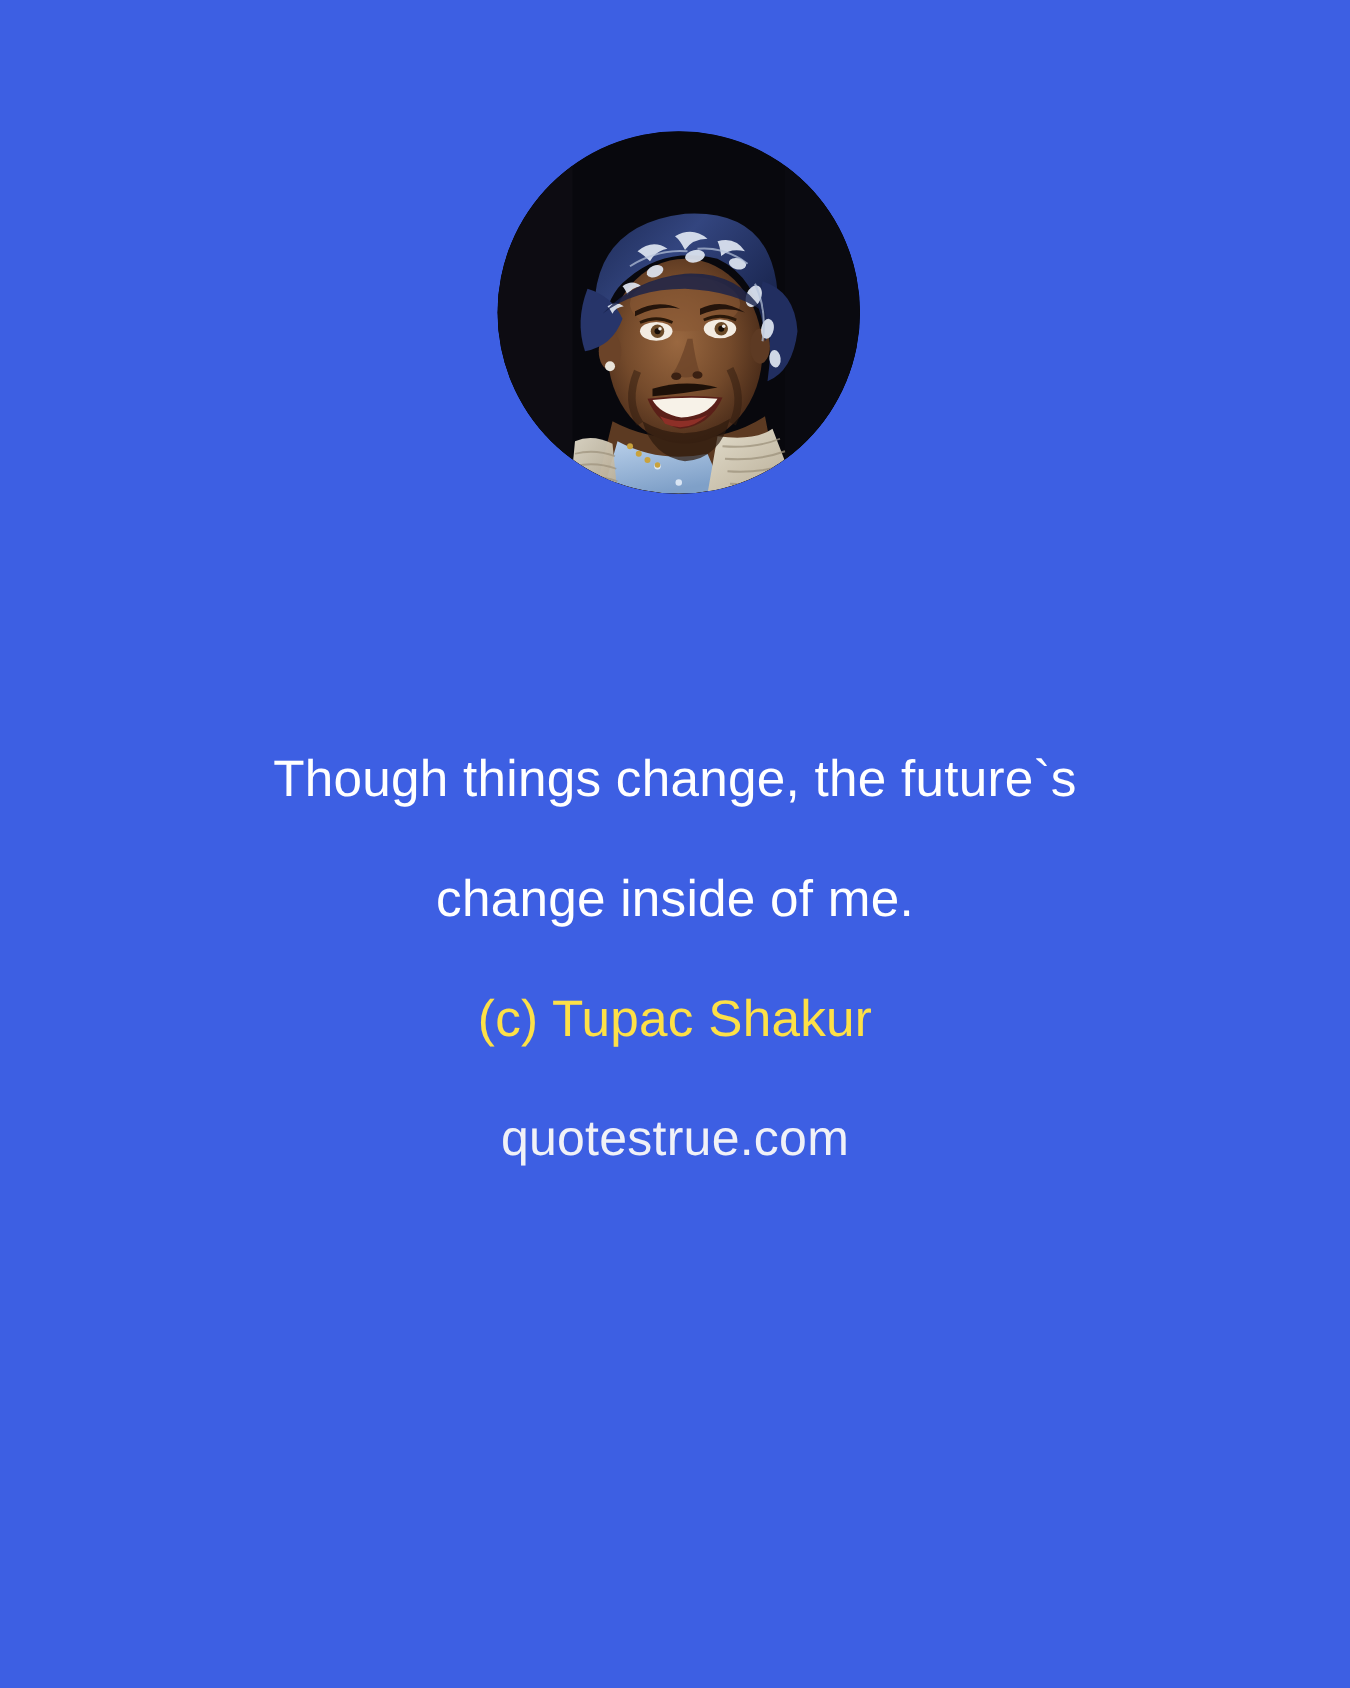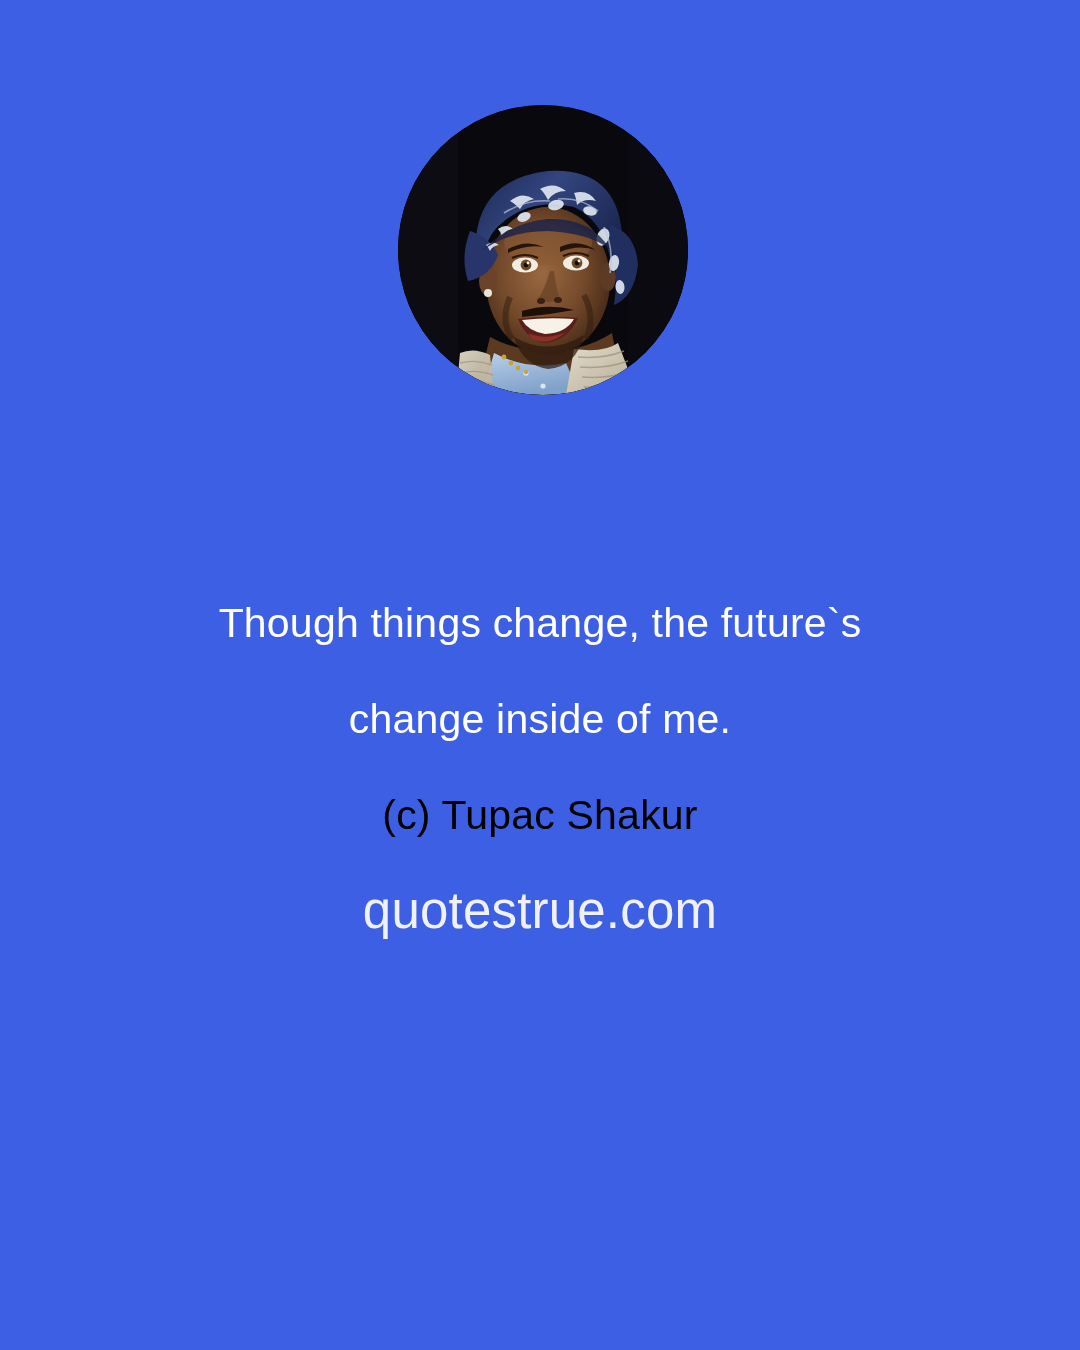--- a/index.html
+++ b/index.html
@@ -51,31 +51,31 @@
   .quote-line {
     color: #ffffff;
     font-size: 41px;
     line-height: 96px;
     font-weight: 400;
     letter-spacing: 0.2px;
     white-space: pre;
   }
 
   .attribution {
-    color: #000000;
+    color: #fde047;
     font-size: 41px;
     line-height: 96px;
     font-weight: 400;
     letter-spacing: 0.2px;
     white-space: pre;
   }
 
   .source {
     color: #f0f1f7;
-    font-size: 51px;
+    font-size: 40px;
     line-height: 96px;
     font-weight: 400;
     letter-spacing: 0.2px;
     white-space: pre;
   }
 </style>
 </head>
 <body>
 
 <div class="quote-card">

